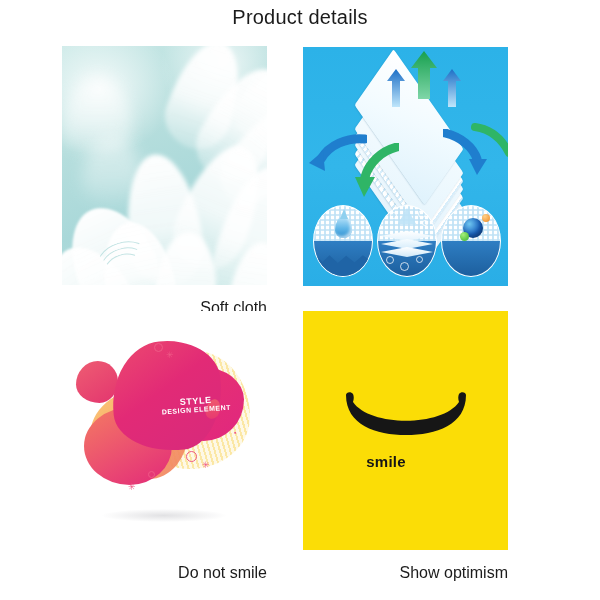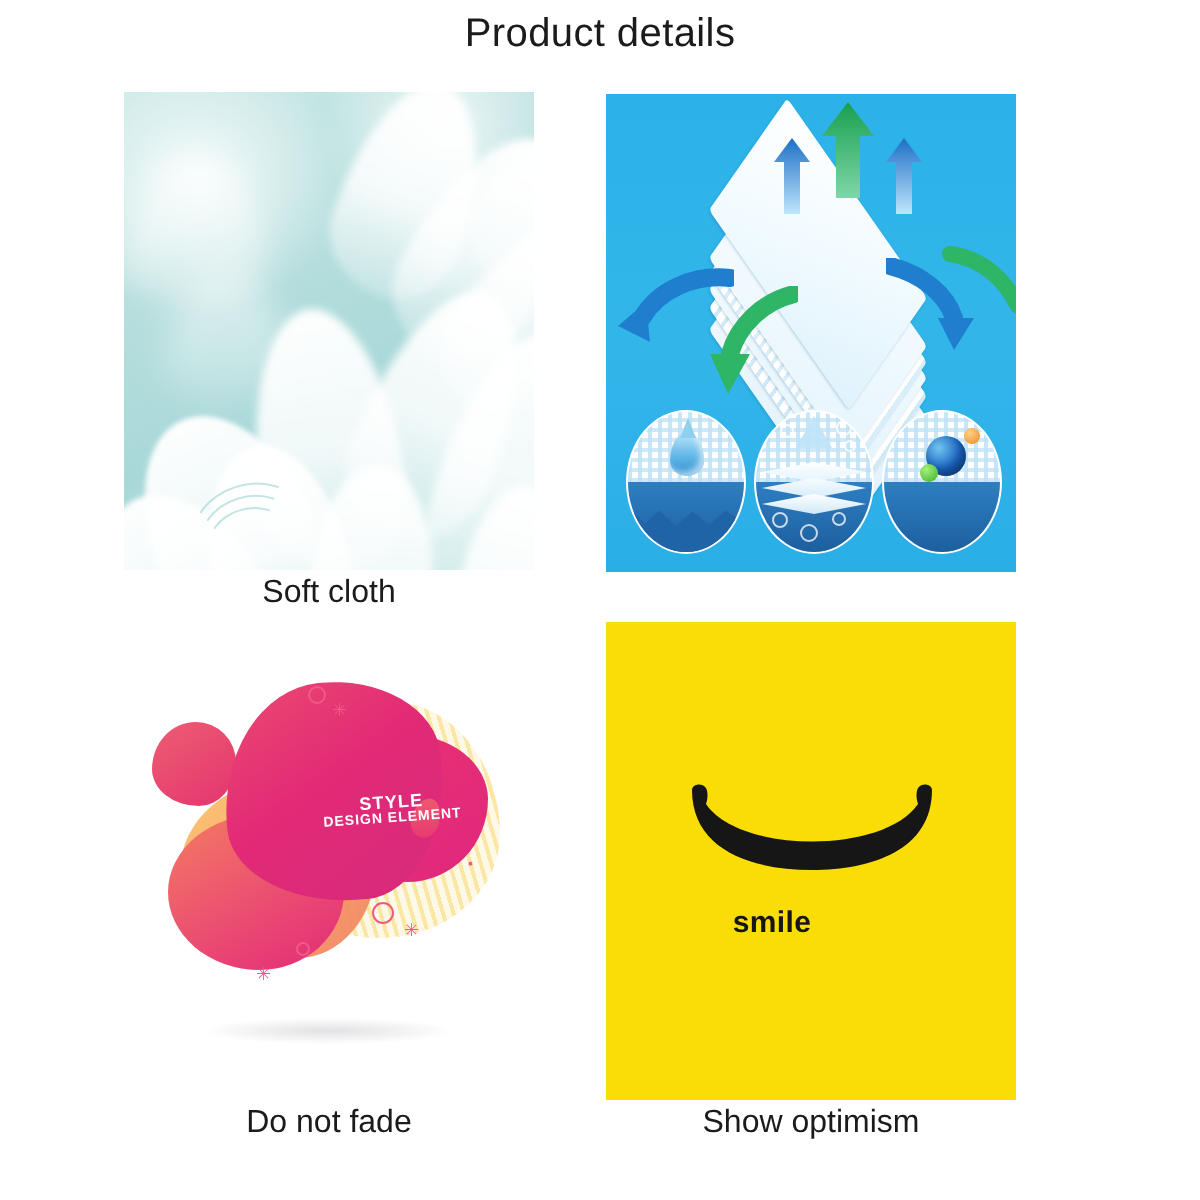--- a/index.html
+++ b/index.html
@@ -48,25 +48,25 @@
   .thumb {
     position: relative;
     width: 205px;
     height: 239px;
     overflow: hidden;
   }
   .cell-tr .thumb, .cell-br .thumb { width: 205px; }
 
   .caption {
     width: 205px;
-    text-align: center;
+    text-align: right;
     font-size: 16px;
     font-weight: 400;
     color: #1b1b1b;
-    margin-top: 2px;
+    margin-top: 13px;
     line-height: 20px;
   }
 
   
   .feather-bg {
     position: absolute;
     inset: 0;
     background:
       radial-gradient(ellipse 60% 45% at 18% 18%, rgba(255,255,255,.85), rgba(255,255,255,0) 62%),
       radial-gradient(ellipse 50% 40% at 78% 8%,  rgba(255,255,255,.75), rgba(255,255,255,0) 60%),
@@ -416,21 +416,21 @@
       <div class="ring" style="left:92px;  top:32px; width:7px;  height:7px;"></div>
       <div class="ring" style="left:124px; top:140px; width:9px; height:9px;"></div>
       <div class="ring" style="left:86px;  top:160px; width:5px; height:5px;"></div>
       <div class="spark" style="left:104px; top:40px;">✳</div>
       <div class="spark" style="left:140px; top:150px;">✳</div>
       <div class="spark" style="left:66px;  top:172px;">✳</div>
       <div class="spark" style="left:172px; top:118px; font-size:7px;">▪</div>
 
       <div class="shadow-ell"></div>
     </div>
-    <div class="caption">Do not fade</div>
+    <div class="caption">Do not smile</div>
   </div>
 
   <div class="cell cell-br">
     <div class="thumb">
       <div class="smile-bg"></div>
       <div class="smile-wrap">
         <svg width="132" height="44" viewBox="0 0 132 44">
           <path d="M6 4
                    C6 1 11 0 13 3
                    C14 5 14 8 13 11

